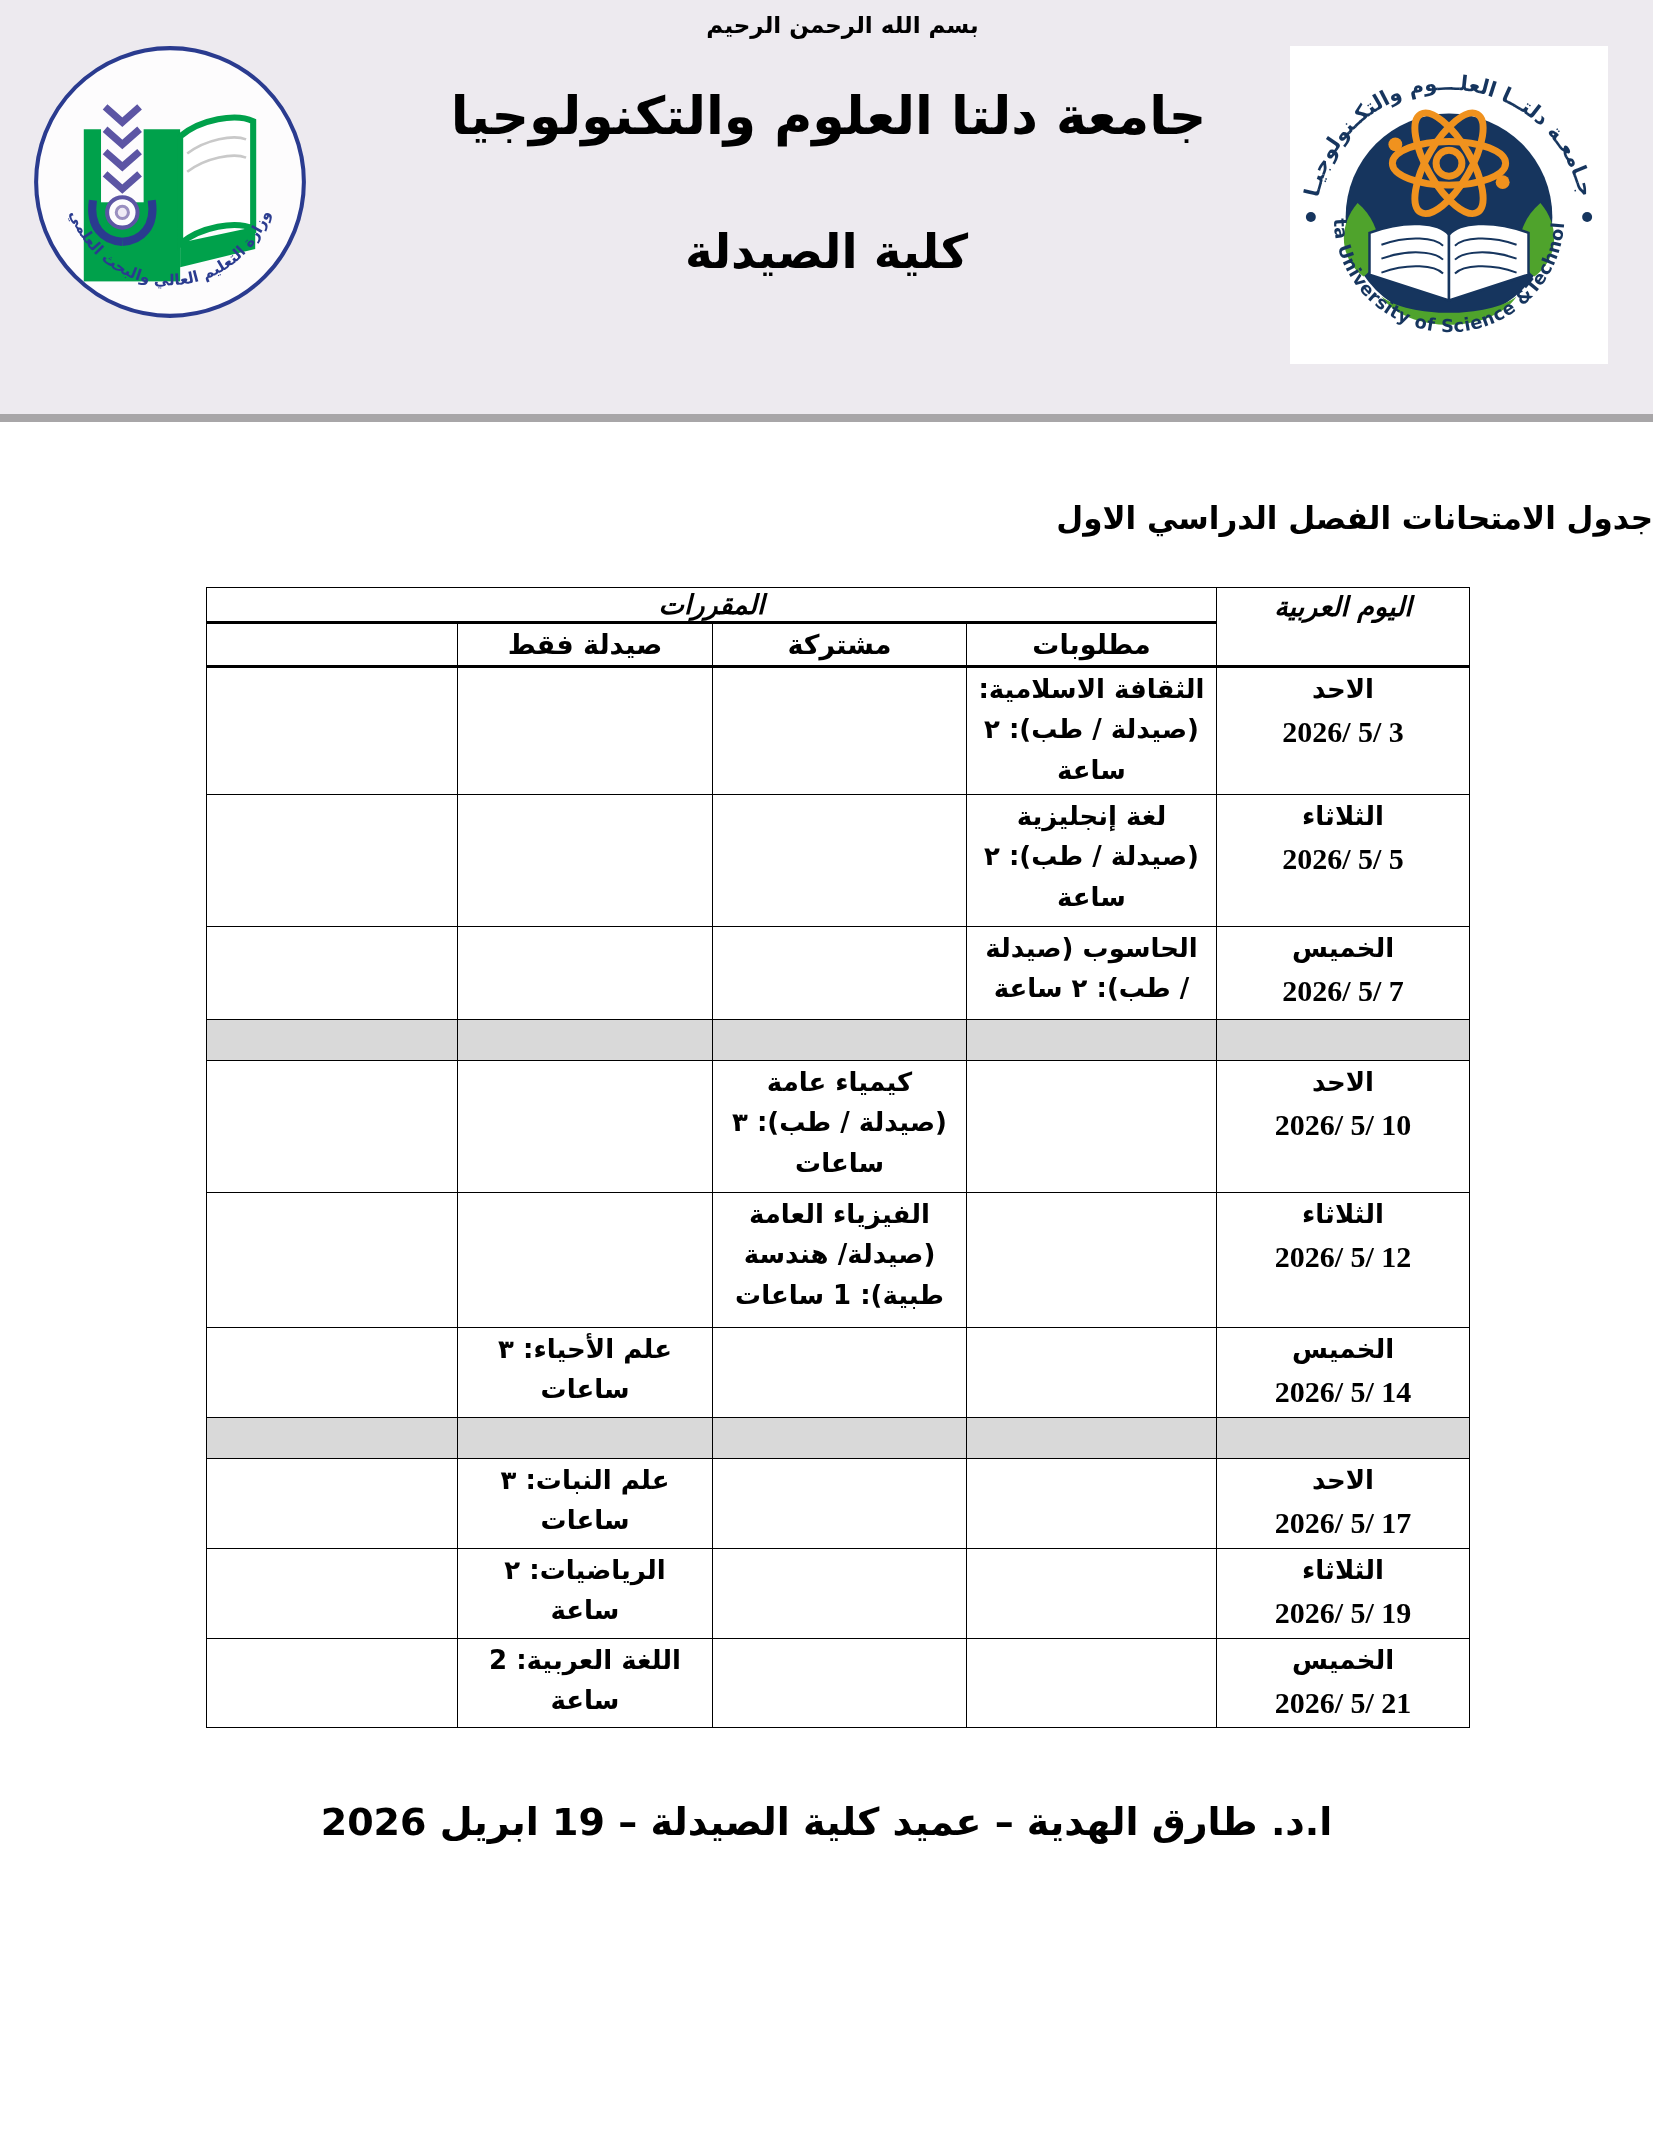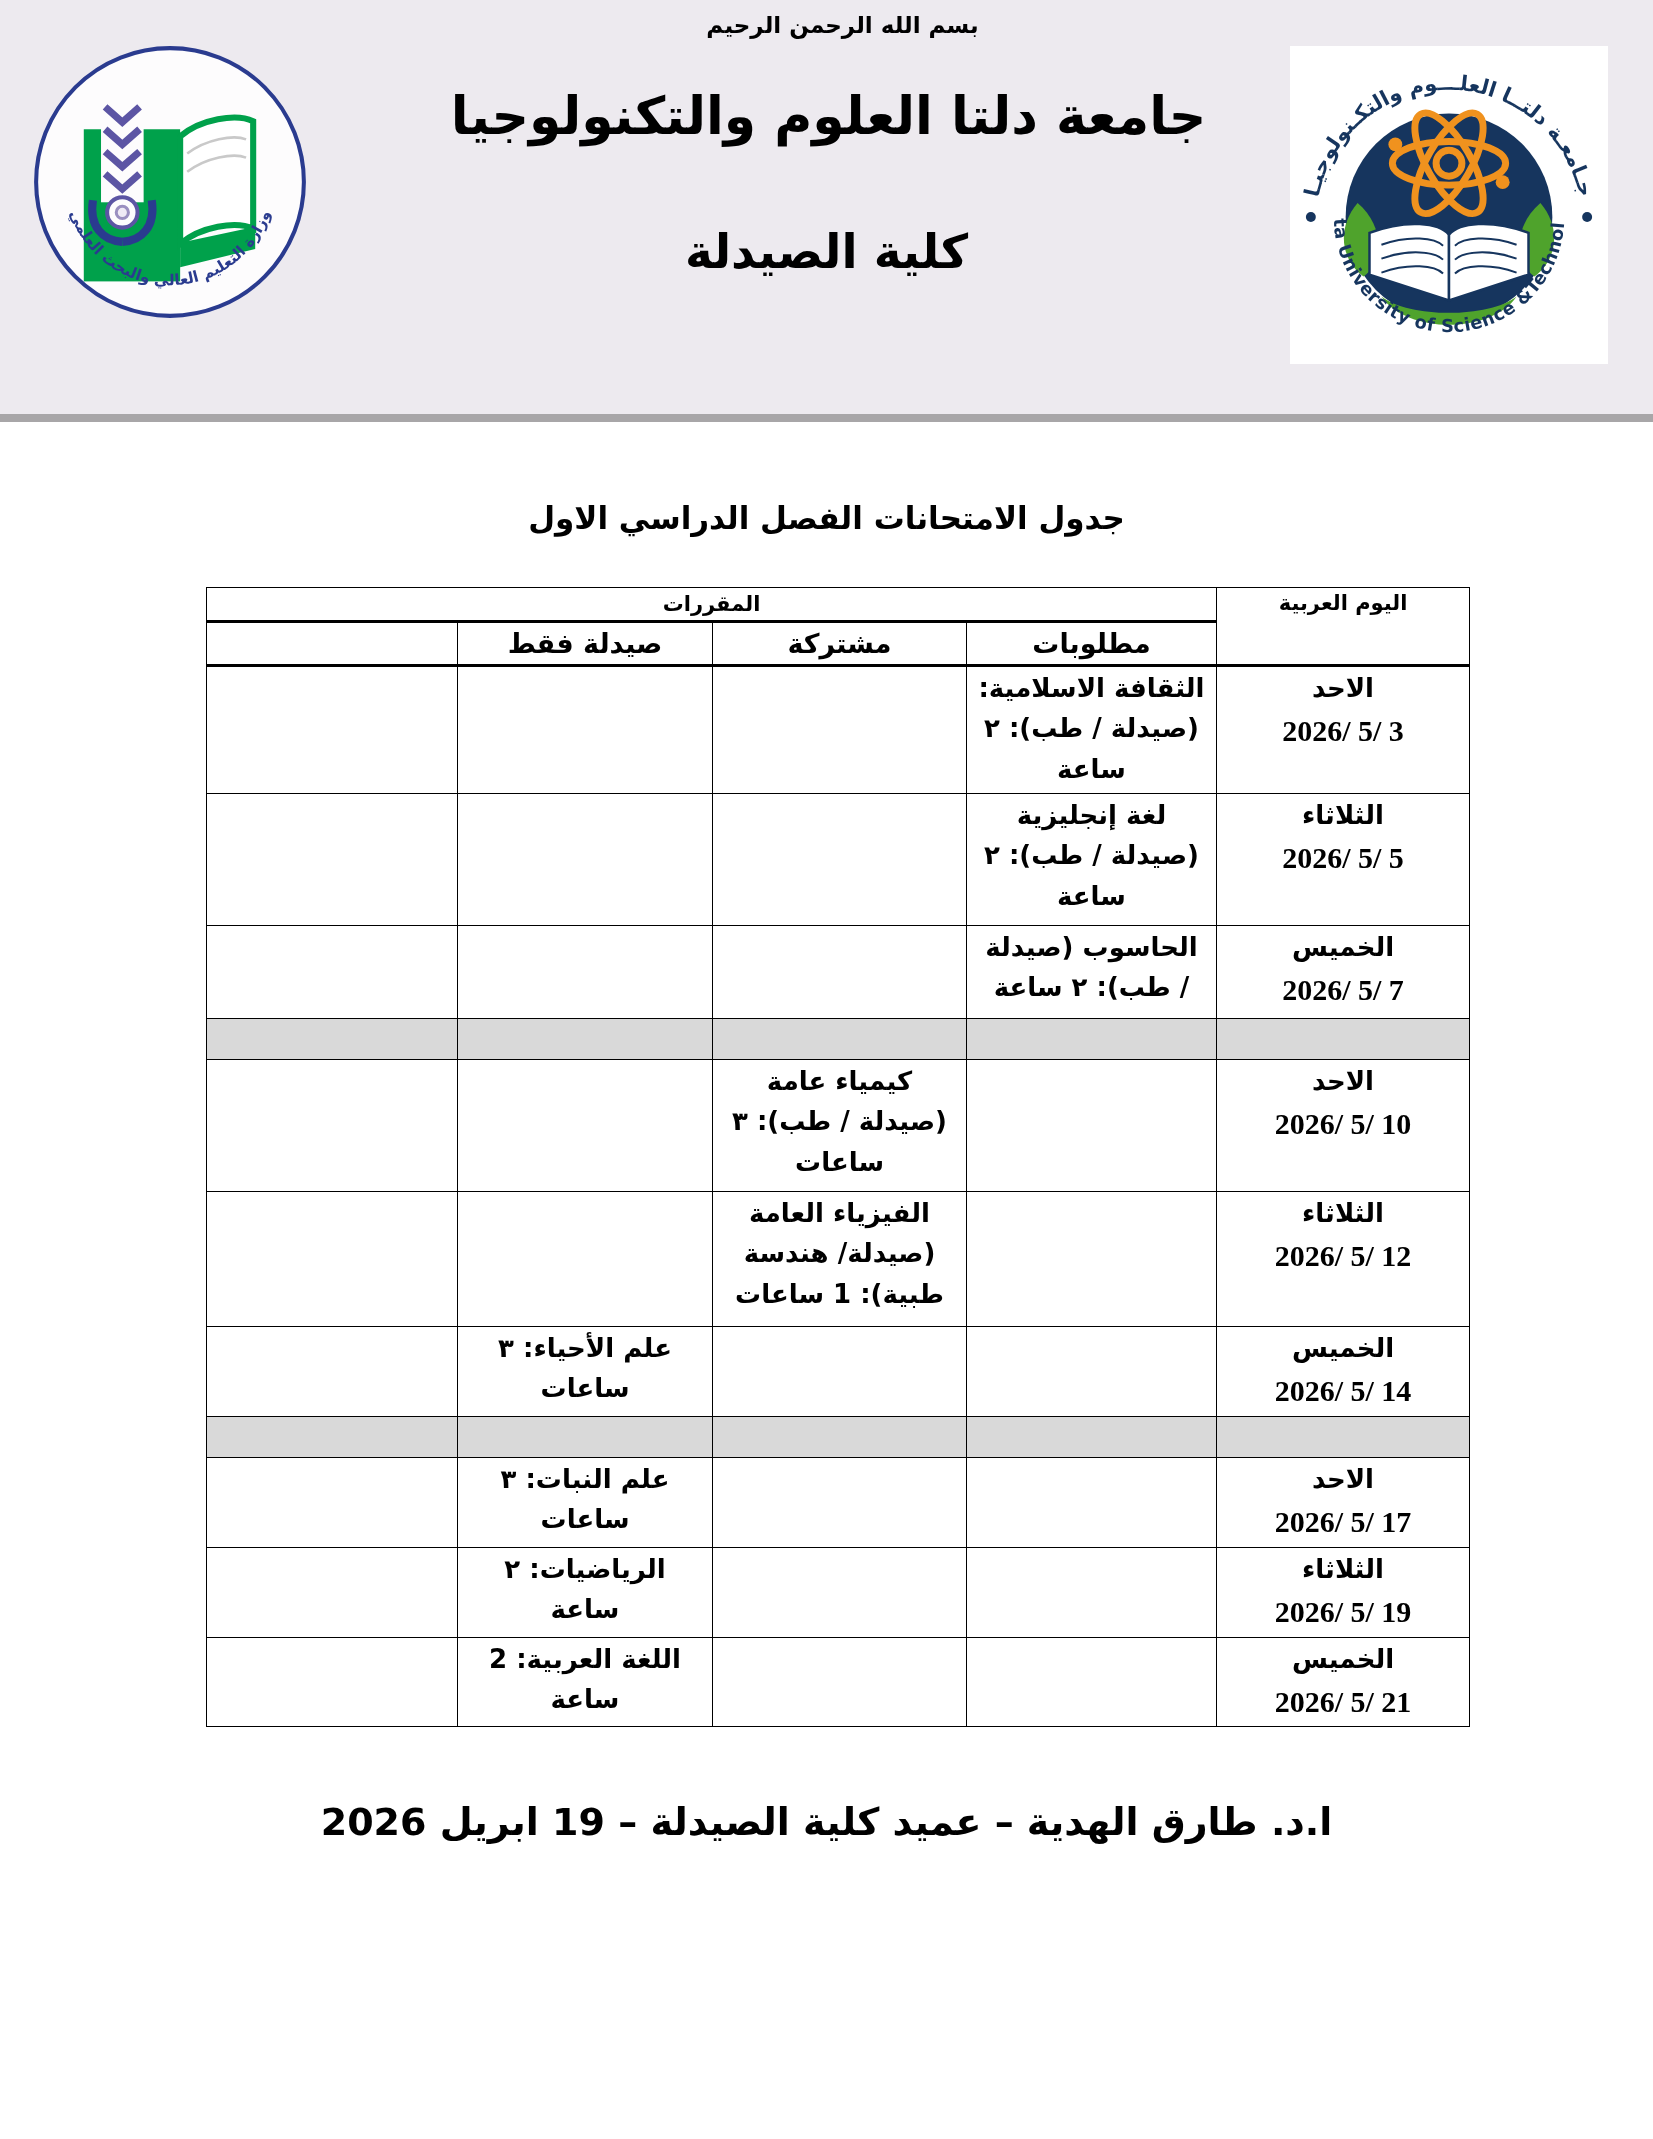--- a/index.html
+++ b/index.html
@@ -11,28 +11,28 @@
   }
   
   .band { position: absolute; top: 0; left: 0; width: 1653px; height: 414px; background: #EDEAEF; }
   .band-bar { position: absolute; top: 414px; left: 0; width: 1653px; height: 8px; background: #A8A6A8; }
   .bismillah { position: absolute; top: 12px; left: 16px; width: 1653px; text-align: center; font-size: 23px; }
   .uni-name { position: absolute; top: 86px; left: 2px; width: 1653px; text-align: center; font-size: 52px; }
   .fac-name { position: absolute; top: 224px; left: 0; width: 1653px; text-align: center; font-size: 47px; }
   .ministry-logo { position: absolute; top: 40px; left: 28px; width: 284px; height: 284px; }
   .delta-logo { position: absolute; top: 44px; left: 1290px; width: 318px; height: 322px; }
   
-  .doc-title { position: absolute; top: 500px; left: 0; width: 1653px; text-align: center; font-size: 31px; }
+  .doc-title { position: absolute; top: 500px; left: 0; width: 1653px; text-align: right; font-size: 31px; }
   .exam-table { position: absolute; top: 587px; right: 183px; border-collapse: collapse; table-layout: fixed; direction: rtl; }
   .exam-table td {
     border: 1.5px solid #000; vertical-align: top; text-align: center;
     font-size: 26px; line-height: 1.55; padding: 1px 4px;
     overflow: hidden; font-weight: bold;
   }
-  .exam-table .hrow1 td { border-bottom-width: 3px; vertical-align: middle; font-size: 21px; line-height: 1.15; }
+  .exam-table .hrow1 td { border-bottom-width: 3px; vertical-align: middle; font-size: 27px; line-height: 1.15; font-style: italic; }
   .exam-table .hrow2 td { border-bottom-width: 3px; vertical-align: middle; font-size: 27px; line-height: 1.15; }
   .exam-table td.day-h { vertical-align: top; padding-top: 3px; border-bottom-width: 3px; }
   .course { white-space: pre-line; }
   .date-line { font-family: "Liberation Serif", "DejaVu Sans", serif; font-size: 30px; }
   .sep td { background: #D9D9D9; }
   .footer-sign { position: absolute; top: 1800px; left: 0; width: 1653px; text-align: center; font-size: 38px; direction: rtl; }
 </style>
 </head>
 <body>
 

